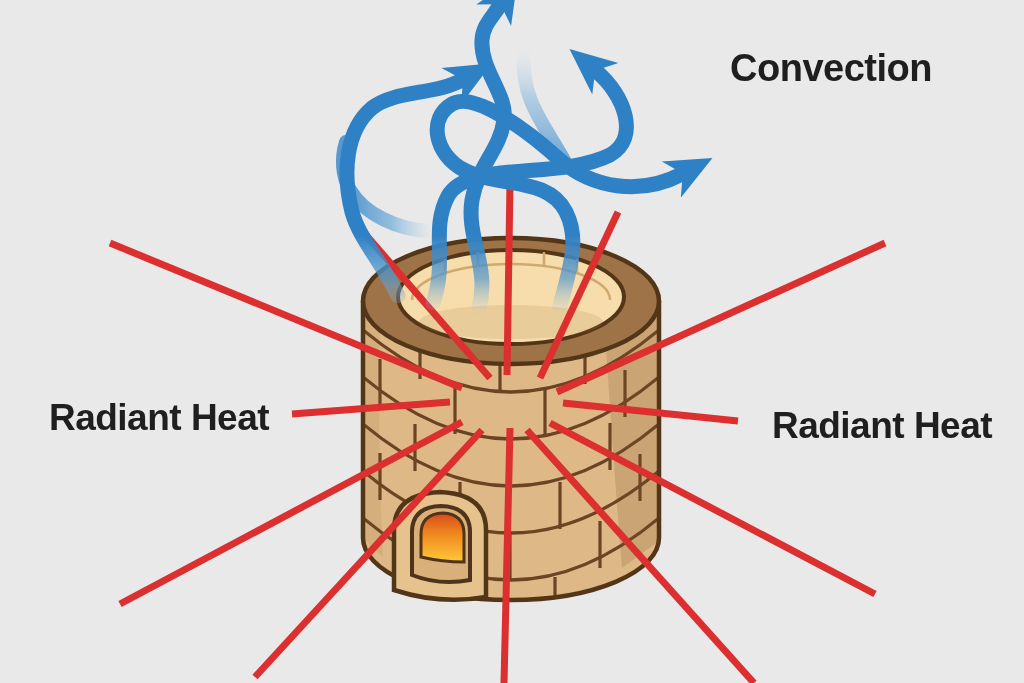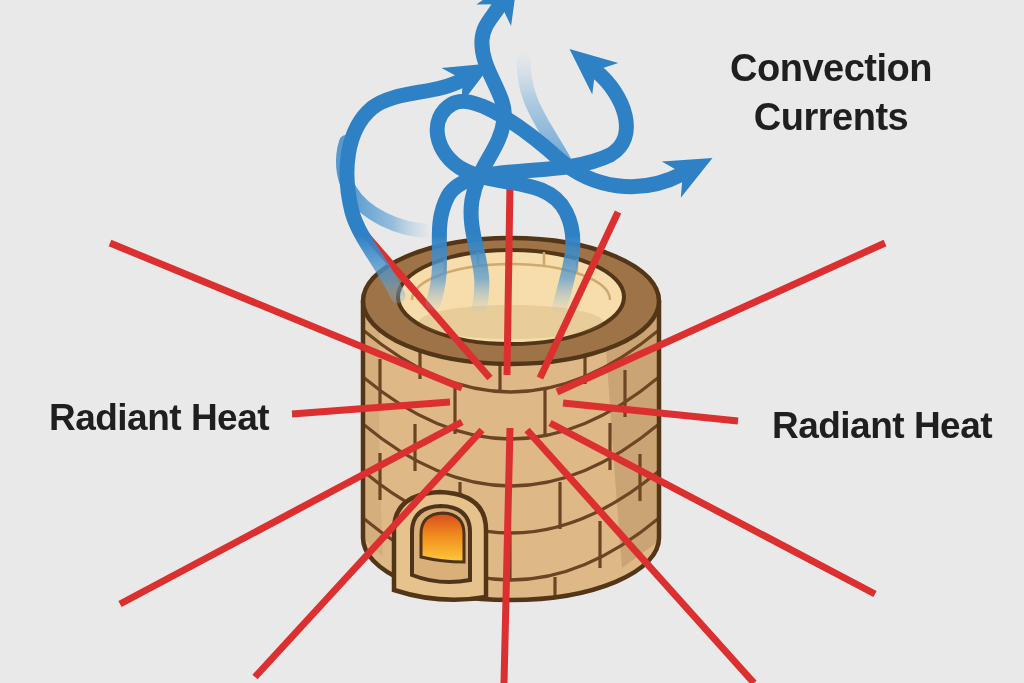--- a/index.html
+++ b/index.html
@@ -173,20 +173,19 @@
 
       <path d="M479,308 C490,266 466,238 472,200 C478,165 500,150 504,120 C508,95 480,70 482,40 C483,25 492,18 500,5" stroke="url(#blueFadeUp)" stroke-width="15" marker-end="url(#blueArrow)"></path>
       <path d="M398,296 C382,262 360,240 352,212 C342,172 346,130 372,108 C395,90 435,95 462,80" stroke="url(#blueFadeUp)" stroke-width="15" marker-end="url(#blueArrow)"></path>
       <path d="M433,303 C448,260 430,230 448,196 C468,160 560,180 610,155 C640,138 625,95 596,71" stroke="url(#blueFadeUp)" stroke-width="15" marker-end="url(#blueArrow)"></path>
       <path d="M560,306 C570,268 580,240 566,212 C548,176 498,188 464,170 C434,154 428,118 452,104 C472,92 520,124 560,160 C592,188 640,196 682,174" stroke="url(#blueFadeUp)" stroke-width="15" marker-end="url(#blueArrow)"></path>
     </g>
   </svg>
 
   <div class="label label-convection">
     <div>Convection</div>
-    <div>Currents</div>
   </div>
 
   <div class="label label-radiant-left">Radiant Heat</div>
 
   <div class="label label-radiant-right">Radiant Heat</div>
 
 </div>
 
 </body></html>

